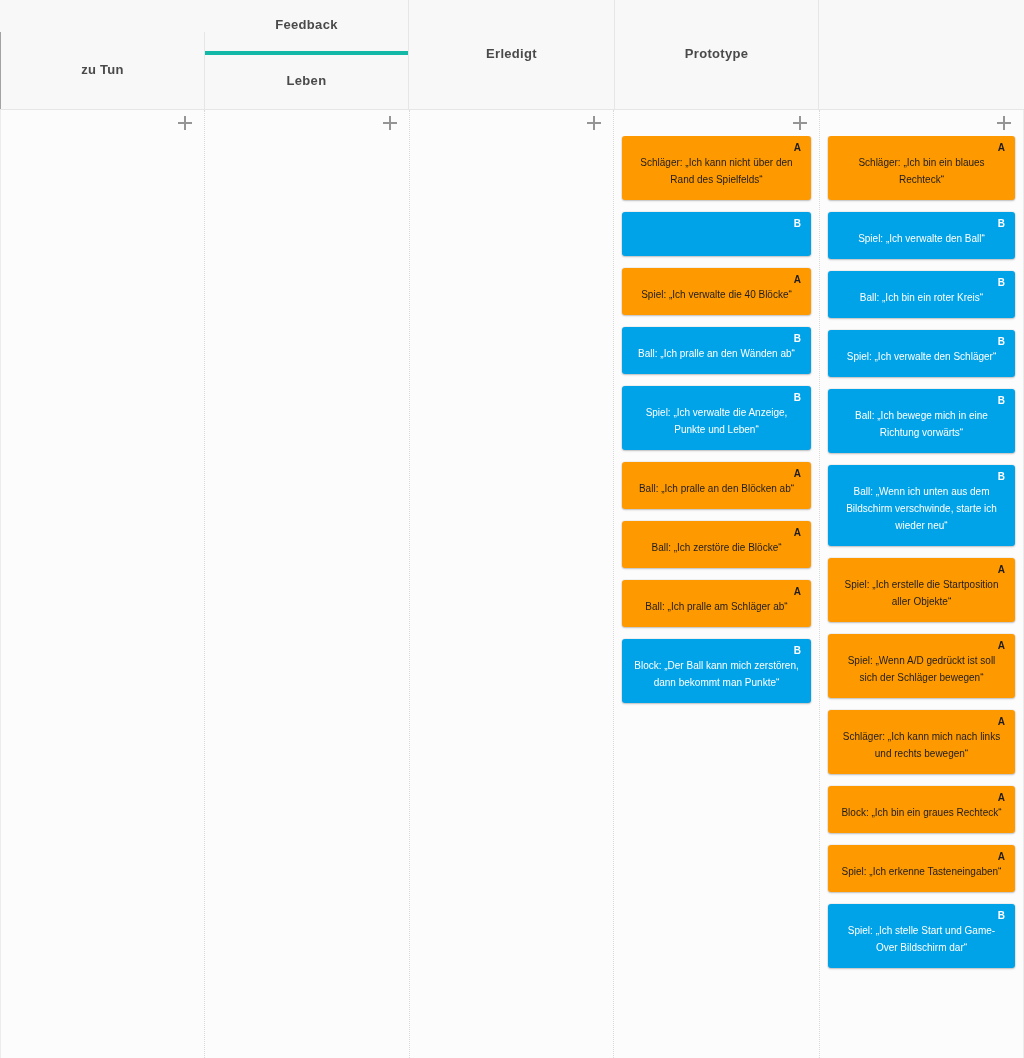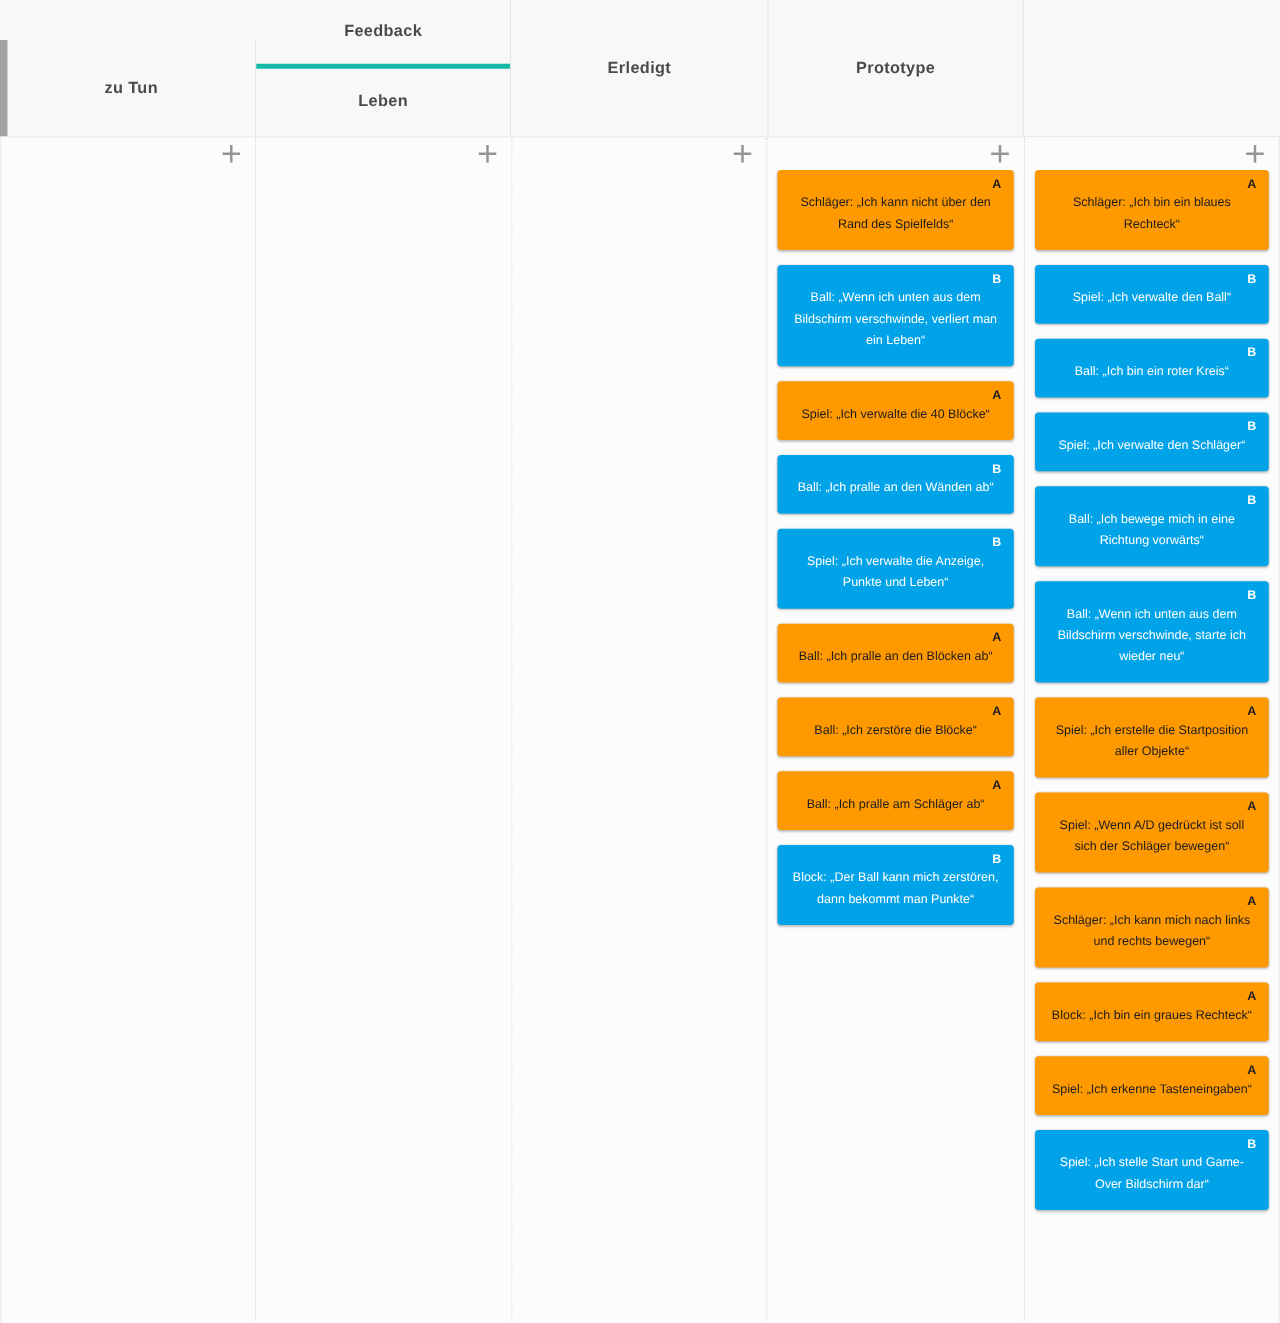--- a/index.html
+++ b/index.html
@@ -29,21 +29,21 @@
   }
 
   .col-header {
     border-right: 1px solid #e6e6e6;
     display: flex;
     align-items: center;
     justify-content: center;
     background: #f8f8f8;
     position: relative;
   }
-  .col-header:first-child { border-left: 6px solid #a3a3a3; margin-top: 32px; }
+  .col-header:first-child { border-left: 1px solid #a3a3a3; margin-top: 32px; }
 
   .col-header .title {
     font-size: 13px;
     font-weight: bold;
     color: #4a4a4a;
     letter-spacing: 0.3px;
     text-align: center;
     line-height: 1.3;
     padding: 0 6px;
   }
@@ -205,21 +205,20 @@
         <div class="add-row">
           <span class="plus-btn" title="+"></span>
         </div>
         <div class="card-stack">
           <div class="card type-a">
             <span class="badge">A</span>
             <div class="card-text">Schläger: „Ich kann nicht über den Rand des Spielfelds“</div>
           </div>
           <div class="card type-b">
             <span class="badge">B</span>
-            <div class="card-text">Ball: „Wenn ich unten aus dem Bildschirm verschwinde, verliert man ein Leben“</div>
           </div>
           <div class="card type-a">
             <span class="badge">A</span>
             <div class="card-text">Spiel: „Ich verwalte die 40 Blöcke“</div>
           </div>
           <div class="card type-b">
             <span class="badge">B</span>
             <div class="card-text">Ball: „Ich pralle an den Wänden ab“</div>
           </div>
           <div class="card type-b">

